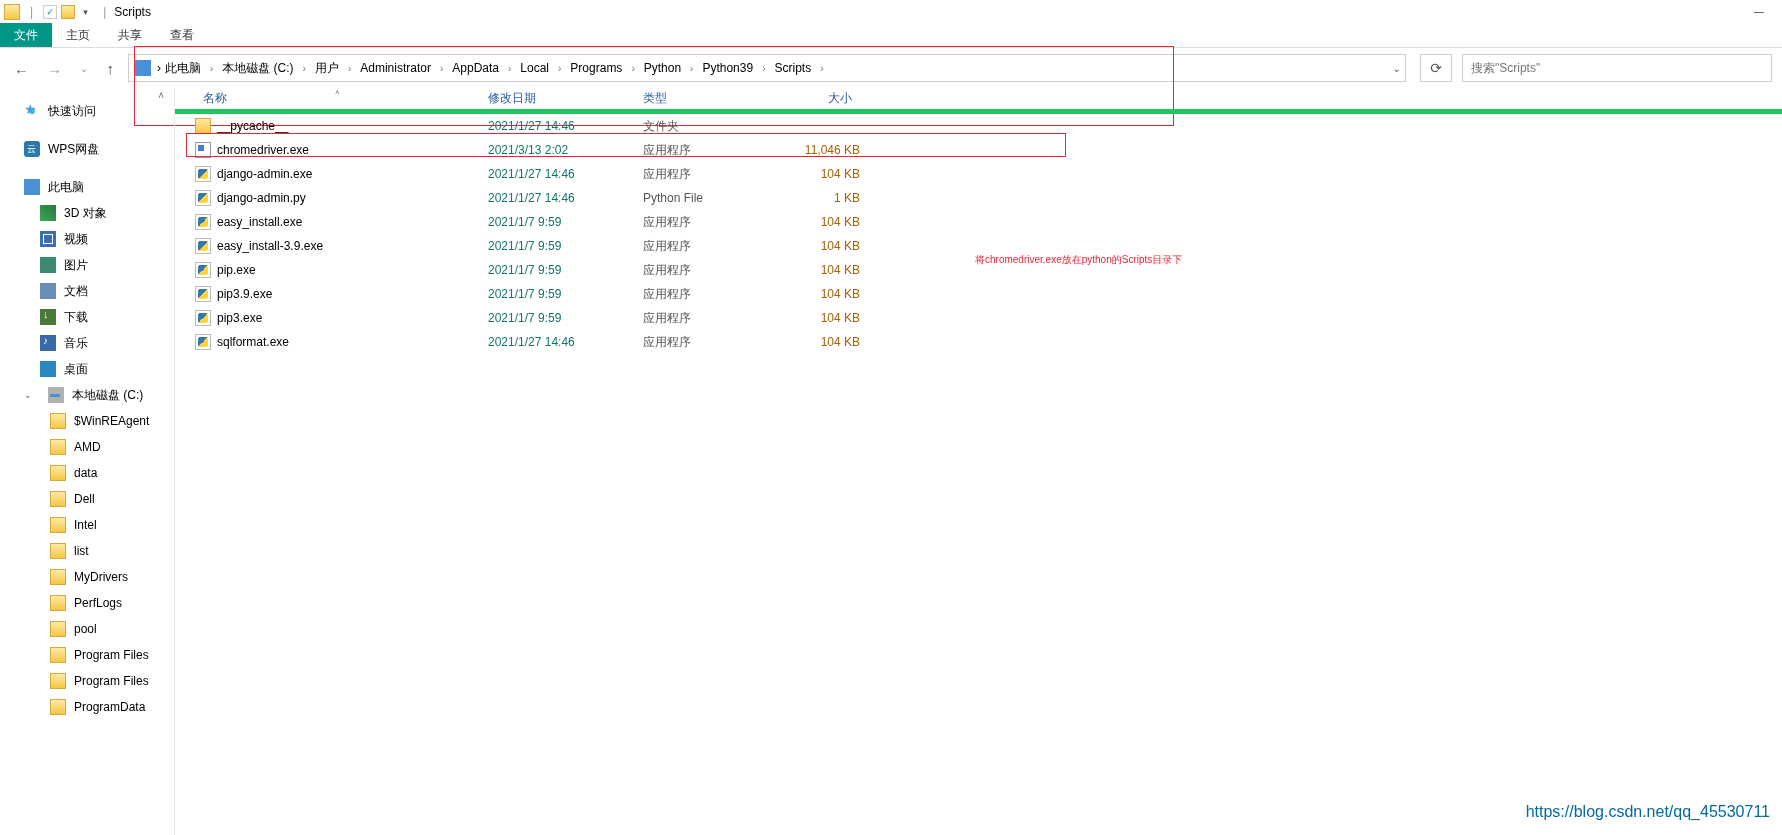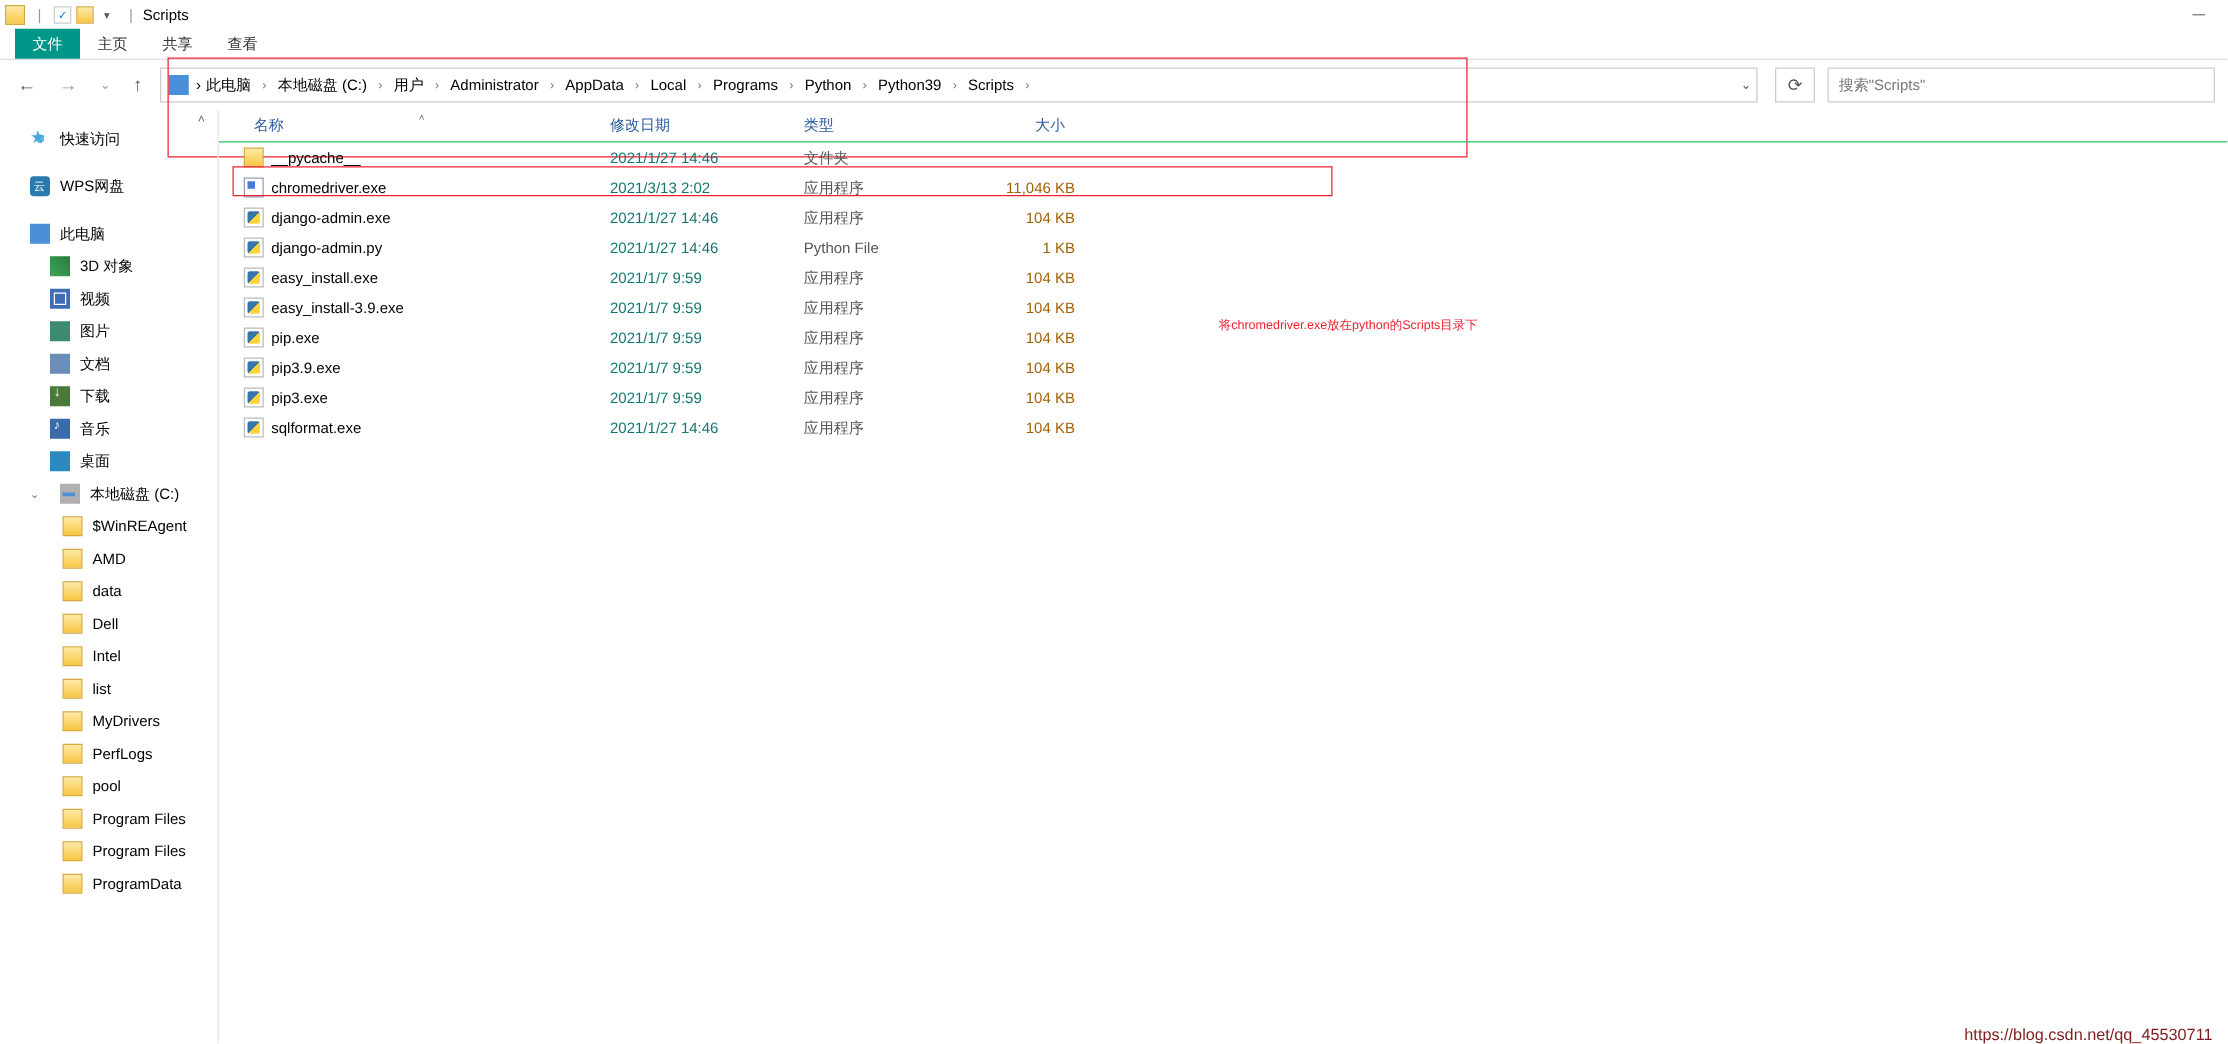--- a/index.html
+++ b/index.html
@@ -9,21 +9,21 @@
 .titlebar { height:23px; display:flex; align-items:center; padding:0 4px; background:#fff; }
 .titlebar .folder-icon { width:16px; height:16px; background:linear-gradient(#ffe9a6,#f7c744); border:1px solid #d6a93c; margin-right:4px; }
 .titlebar .sep { color:#999; margin:0 6px; }
 .titlebar .qat { width:14px; height:14px; border:1px solid #ccc; margin:0 4px; display:inline-flex; align-items:center; justify-content:center; font-size:9px; color:#0078d7; }
 .titlebar .down { width:10px; color:#555; margin:0 4px; font-size:9px; }
 .titlebar .title { margin-left:2px; }
 .win-controls { position:absolute; top:0; right:0; display:flex; }
 .win-controls div { width:46px; height:23px; display:flex; align-items:center; justify-content:center; font-size:10px; color:#333; }
 
 
-.ribbon { height:25px; display:flex; align-items:stretch; border-bottom:1px solid #ddd;padding-left:12px; }
+.ribbon { height:25px; display:flex; align-items:stretch; border-bottom:1px solid #ddd; }
 .ribbon .tab { padding:0 14px; display:flex; align-items:center; color:#333; }
 .ribbon .tab.active { background:#009688; color:#fff; }
 
 
 .navbar { height:40px; display:flex; align-items:center; padding:0 10px 0 14px; gap:10px; }
 .nav-arrows { display:flex; align-items:center; gap:18px; color:#555; }
 .nav-arrows span { font-size:15px; color:#9a9a9a; }
 .nav-arrows .enabled { color:#555; }
 .breadcrumb-wrap { flex:1; height:28px; border:1px solid #ccc; display:flex; align-items:center; padding:0 6px; margin:0 4px; position:relative; }
 .breadcrumb-wrap .pc-icon { width:16px; height:16px; margin-right:6px; background:#4a90d9; }
@@ -62,21 +62,21 @@
 .ico.music { background:#3a6aa8; position:relative; }
 .ico.music::after { content:"♪"; color:#fff; position:absolute; left:3px; top:0; font-size:10px; }
 .ico.desk { background:#2a8ac0; }
 .ico.disk { background:#b0b0b0; position:relative; }
 .ico.disk::after { content:""; position:absolute; left:2px; top:7px; width:10px; height:3px; background:#4a90d9; }
 .ico.folder { background:linear-gradient(#ffe9a6,#f7c744); border:1px solid #d6a93c; }
 .nav-item .exp { width:10px; font-size:9px; color:#666; margin-left:-16px; margin-right:6px; }
 
 
 .files { flex:1; position:relative; }
-.file-header { display:flex; height:26px; align-items:center; border-bottom:1px solid #22c55e; color:#2a5a9e; padding-left:20px; }
+.file-header { display:flex; height:26px; align-items:center; border-bottom:5px solid #22c55e; color:#2a5a9e; padding-left:20px; }
 .file-header div { padding:0 8px; position:relative; }
 .col-name { width:285px; }
 .col-date { width:155px; }
 .col-type { width:135px; }
 .col-size { width:90px; text-align:right; }
 .sort-arrow { position:absolute; top:-2px; left:50%; font-size:8px; color:#666; }
 
 .file-row { display:flex; height:24px; align-items:center; padding-left:20px; }
 .file-row .fico { width:16px; height:16px; margin-right:6px; flex-shrink:0; }
 .fico.folder { background:linear-gradient(#ffe9a6,#f7c744); border:1px solid #d6a93c; }
@@ -87,21 +87,21 @@
 .fico.pyexe { background:#fff; border:1px solid #bbb; position:relative; }
 .fico.pyexe::after { content:""; position:absolute; inset:2px; background:linear-gradient(135deg,#3776ab 50%,#ffd43b 50%); border-radius:2px; }
 .file-row .fname { width:263px; }
 .file-row .fdate { width:155px; color:#0f766e; padding-left:8px; }
 .file-row .ftype { width:135px; color:#555; padding-left:8px; }
 .file-row .fsize { width:90px; text-align:right; color:#a16207; }
 
 .red-annotation { position:absolute; color:#e23; font-size:10px; }
 .red-file-box { position:absolute; border:1px solid #e23; pointer-events:none; }
 
-.watermark { position:absolute; bottom:0; right:12px; color:#7f1d1d; font-size:13px; }
+.watermark { position:absolute; bottom:14px; right:12px; color:#0369a1; font-size:16px; }
 </style>
 </head>
 <body>
 
 <div class="titlebar">
   <span class="folder-icon"></span>
   <span class="sep">|</span>
   <span class="qat">✓</span>
   <span class="folder-icon" style="width:14px;height:14px"></span>
   <span class="down">▾</span>

